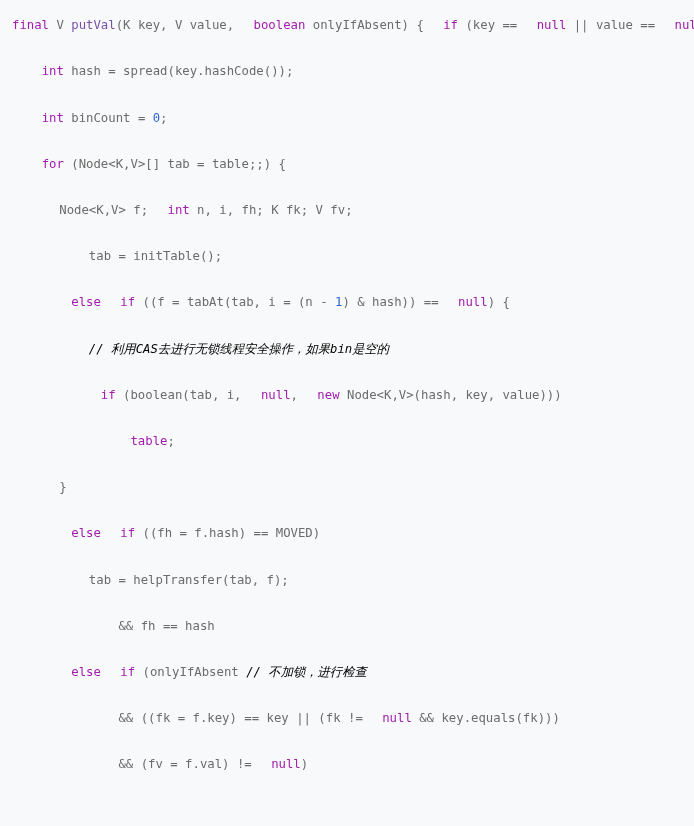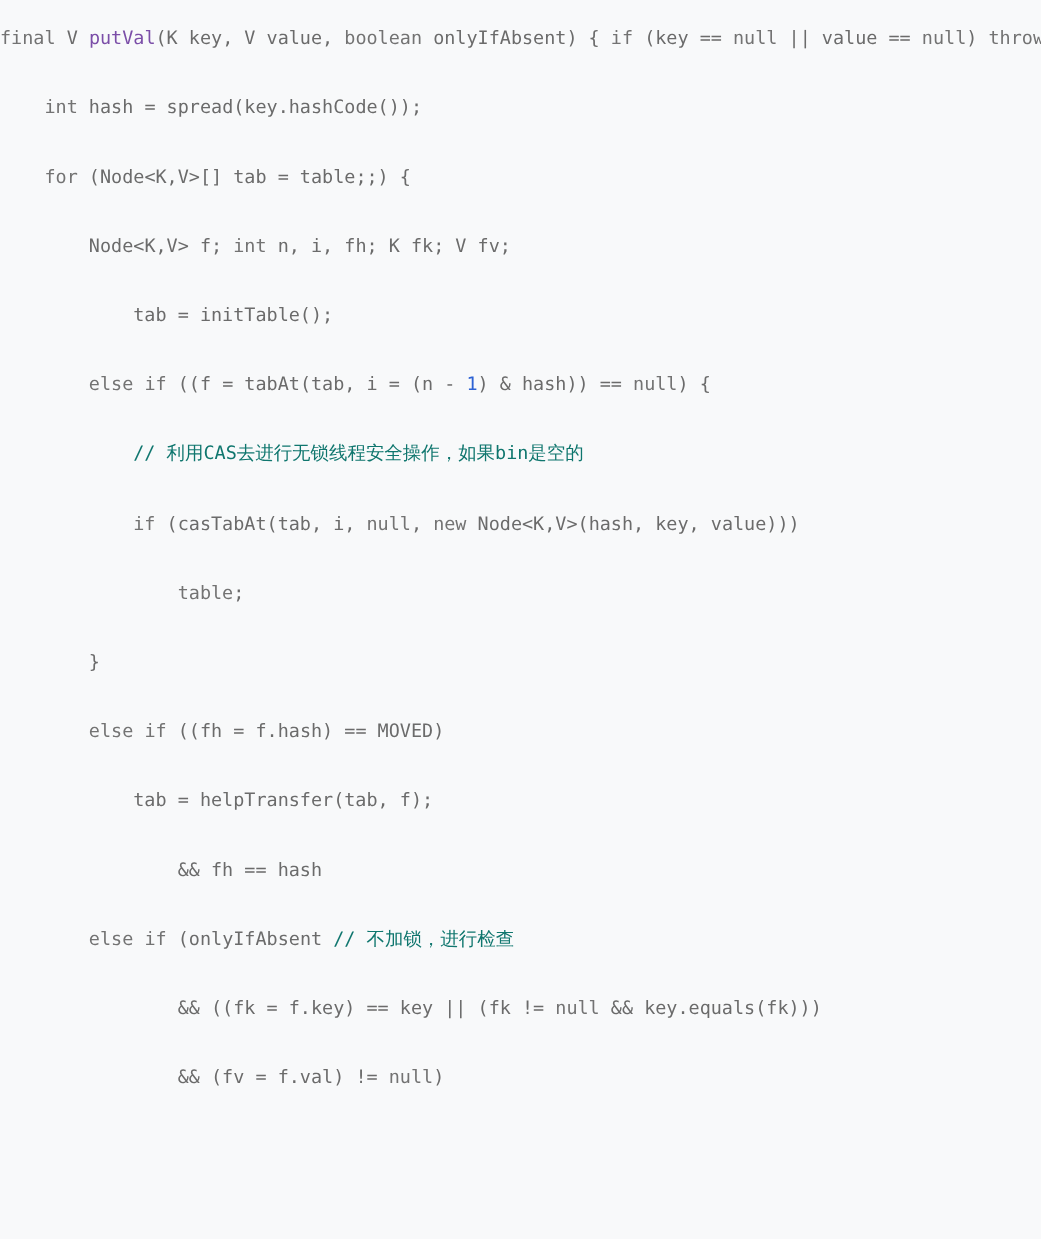--- a/index.html
+++ b/index.html
@@ -25,37 +25,38 @@
     color: #6b6b6b;
     letter-spacing: 0px;
   }
   .ln {
     display: block;
     white-space: pre;
     height: 23.1px;
     overflow: hidden;
   }
   
-  .kw   { color: #737373; }      
+  .kw   { color: #a21caf; margin-left: 12px; }      
   .fn   { color: #7b4ea8; text-align: center; }      
   .num  { color: #2d62d4; }      
-  .cmt  { color: #0f766e; }      
+  .cmt  { color: #000000; font-style: italic; }      
   .pl   { color: #6b6b6b; }      
 </style>
 </head>
 <body>
 
 <pre id="code-block"><span class="ln"><span class="pl"></span><span class="kw">final</span><span class="pl"> V </span><span class="fn">putVal</span><span class="pl">(K key, V value, </span><span class="kw">boolean</span><span class="pl"> onlyIfAbsent) { </span><span class="kw">if</span><span class="pl"> (key == </span><span class="kw">null</span><span class="pl"> || value == </span><span class="kw">null</span><span class="pl">) </span><span class="kw">throw</span></span>
 <span class="ln"><span class="pl">    </span><span class="kw">int</span><span class="pl"> hash = spread(key.hashCode());</span></span>
+<span class="ln"><span class="pl">    </span><span class="kw">int</span><span class="pl"> binCount = </span><span class="num">0</span><span class="pl">;</span></span>
 <span class="ln"><span class="pl">    </span><span class="kw">for</span><span class="pl"> (Node&lt;K,V&gt;[] tab = table;;) {</span></span>
 <span class="ln"><span class="pl">        </span><span class="pl">Node&lt;K,V&gt; f; </span><span class="kw">int</span><span class="pl"> n, i, fh; K fk; V fv;</span></span>
 <span class="ln"><span class="pl">            </span><span class="pl">tab = initTable();</span></span>
 <span class="ln"><span class="pl">        </span><span class="kw">else</span><span class="pl"> </span><span class="kw">if</span><span class="pl"> ((f = tabAt(tab, i = (n - </span><span class="num">1</span><span class="pl">) &amp; hash)) == </span><span class="kw">null</span><span class="pl">) {</span></span>
 <span class="ln"><span class="pl">            </span><span class="cmt">// 利用CAS去进行无锁线程安全操作，如果bin是空的</span></span>
-<span class="ln"><span class="pl">            </span><span class="kw">if</span><span class="pl"> (casTabAt(tab, i, </span><span class="kw">null</span><span class="pl">, </span><span class="kw">new</span><span class="pl"> Node&lt;K,V&gt;(hash, key, value)))</span></span>
+<span class="ln"><span class="pl">            </span><span class="kw">if</span><span class="pl"> (boolean(tab, i, </span><span class="kw">null</span><span class="pl">, </span><span class="kw">new</span><span class="pl"> Node&lt;K,V&gt;(hash, key, value)))</span></span>
 <span class="ln"><span class="pl">                </span><span class="kw">table</span><span class="pl">;</span></span>
 <span class="ln"><span class="pl">        </span><span class="pl">}</span></span>
 <span class="ln"><span class="pl">        </span><span class="kw">else</span><span class="pl"> </span><span class="kw">if</span><span class="pl"> ((fh = f.hash) == MOVED)</span></span>
 <span class="ln"><span class="pl">            </span><span class="pl">tab = helpTransfer(tab, f);</span></span>
 <span class="ln"><span class="pl">                </span><span class="pl">&amp;&amp; fh == hash</span></span>
 <span class="ln"><span class="pl">        </span><span class="kw">else</span><span class="pl"> </span><span class="kw">if</span><span class="pl"> (onlyIfAbsent </span><span class="cmt">// 不加锁，进行检查</span></span>
 <span class="ln"><span class="pl">                </span><span class="pl">&amp;&amp; ((fk = f.key) == key || (fk != </span><span class="kw">null</span><span class="pl"> &amp;&amp; key.equals(fk)))</span></span>
 <span class="ln"><span class="pl">                </span><span class="pl">&amp;&amp; (fv = f.val) != </span><span class="kw">null</span><span class="pl">)</span></span>
 
 

